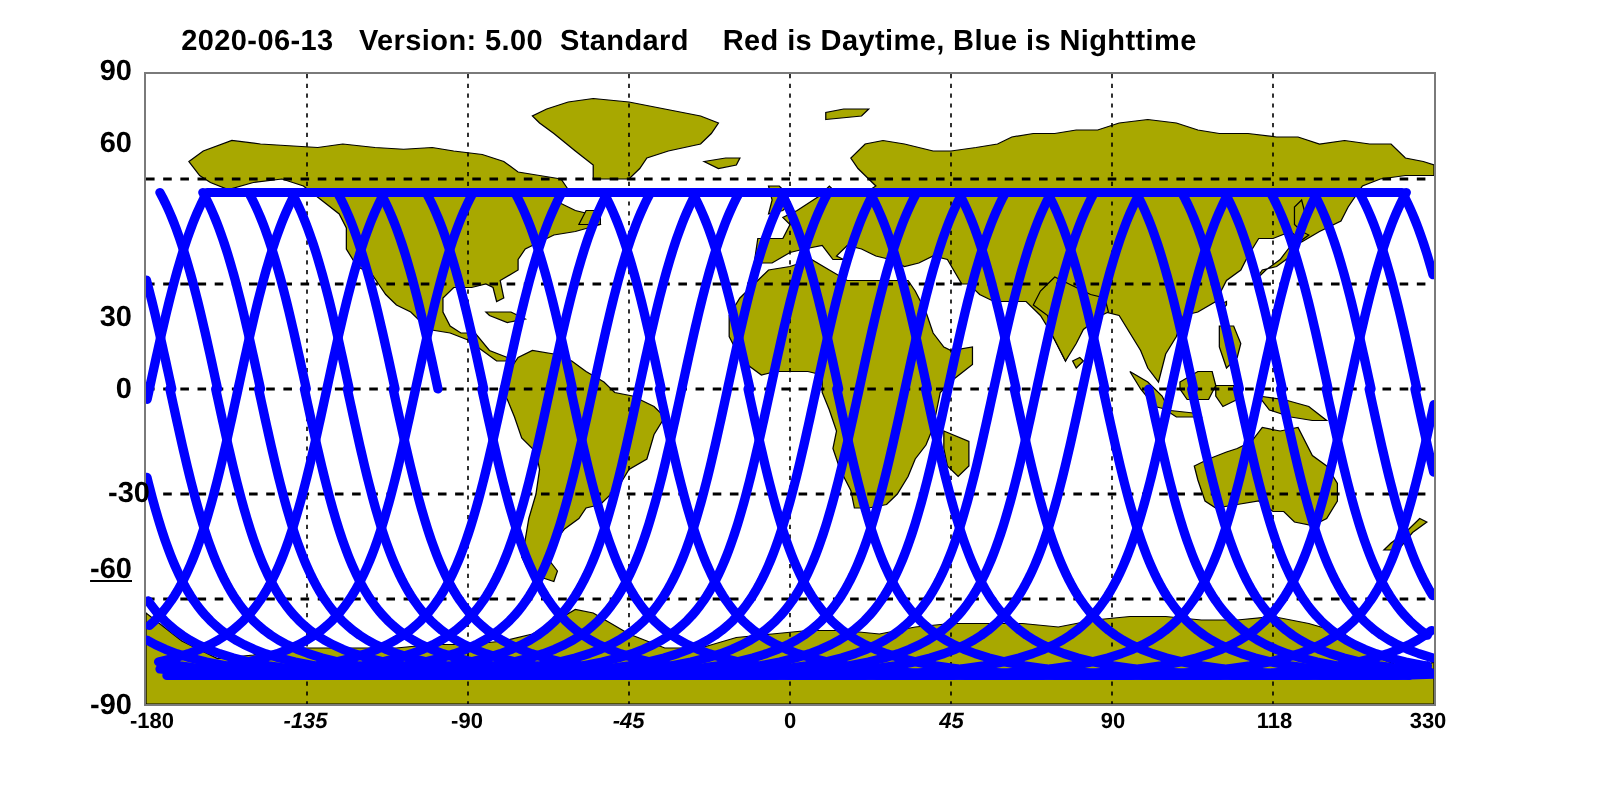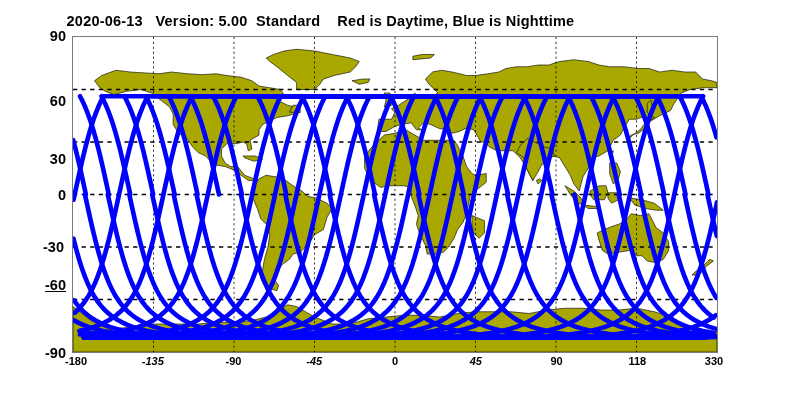--- a/index.html
+++ b/index.html
@@ -3,21 +3,21 @@
 <meta charset="utf-8">
 <style>
   html,body{margin:0;padding:0;background:#ffffff;}
   body{width:800px;height:400px;overflow:hidden;
        font-family:"Liberation Sans",sans-serif;}
   #root{position:relative;width:800px;height:400px;background:#ffffff;}
 
   #title{
     position:absolute;left:0;top:13px;width:641px;
     text-align:center;font-size:14.5px;font-weight:bold;color:#000;
-    letter-spacing:0.2px;white-space:pre;
+    letter-spacing:0.2px;white-space:pre;padding-left:24px;
   }
 
   #plot{
     position:absolute;left:72px;top:36px;width:646px;height:317px;
     background:#ffffff;box-sizing:border-box;
     border:1.5px solid #7a7a7a;
   }
   #mapsvg{position:absolute;left:0;top:0;width:100%;height:100%;display:block;}
   .ylab{
     position:absolute;width:62px;text-align:right;
@@ -123,24 +123,24 @@
           <polyline points="35.44485174668652,-56.15102761873174 34.69087710616474,-54.696852948702066 33.98183498210623,-53.239456542347924 33.3125861700827,-51.77921283412643 32.678718963436616,-50.3164421535204 32.07642575473022,-48.851420127419175 31.502403511059534,-47.38438521021044 30.953772982527845,-45.91554475863029 30.428012709340667,-44.445079966579286 29.922904795572993,-42.97314990014648 29.43649009752815,-41.49989481741426 28.967030990093107,-40.02543891593535 28.512980267903686,-38.54989261930899 28.07295504030266,-37.07335449035206 27.645714712624482,-35.59591284002545 27.230142327951867,-34.11764708712686 26.82522868554946,-32.63862891277429 26.430058763932564,-31.158923245112735 26.043800064923456,-29.678589102921542 25.66569256533675,-28.197680321457316 25.29504001910601,-26.71624617961511 24.931202397773756,-25.234331944094617 24.57358929365594,-23.751979343525694 24.221654139477586,-22.26922698330459 23.87488912226558,-20.786110710104698 23.532820688873734,-19.302663933570116 23.195005556573044,-17.81891791151162 22.861027155337986,-16.33490200394988 22.530492439343924,-14.850643900548032 22.20302901417728,-13.366169825315684 21.87828253370258,-11.881504721920415 21.555914326685613,-10.396672422491283 21.23559921837201,-8.911695802426893 20.917023516428348,-7.426596923413212 20.599883134116013,-5.941397166603323 20.283881826394552,-4.456117357706166 19.968729516933067,-2.970777885565399 19.654140695811577,-1.4853988156777012 19.33983286908078,-6.948423165981151e-15 19.02552504235001,1.4853988156776874 18.71093622122845,2.9707778855653846 18.395783911767012,4.456117357706152 18.07978260404559,5.941397166603283 17.762642221733245,7.426596923413198 17.444066519789544,8.911695802426877 17.12375141147595,10.39667242249124 16.801383204459,11.8815047219204 16.476636723984313,13.366169825315696 16.149173298817686,14.850643900547993 15.818638582823553,16.334902003949864 15.484660181588538,17.818917911511633 15.146845049287833,19.302663933570074 14.804776615896003,20.786110710104712 14.458011598683925,22.269226983304556 14.106076444505618,23.75197934352566 13.748463340387787,25.23433194409463 13.384625719055578,26.716246179615073 13.01397317282482,28.1976803214573 12.63586567323813,29.678589102921556 12.249606974228982,31.158923245112714 11.85443705261207,32.638628912774294 11.449523410209679,34.11764708712684 11.033951025537078,35.595912840025434 10.606710697858887,37.07335449035207 10.166685470257846,38.54989261930898 9.71263474806841,40.02543891593533 9.24317564063341,41.49989481741425 8.756760942588585,42.97314990014647 8.251653028820897,44.44507996657928 7.7258927556337085,45.91554475863027 7.1772622271020055,47.384385210210425 6.603239983431365,48.85142012741914 6.000946774724923,50.316442153520406 5.36707956807885,51.779212834126405 4.697830756055339,53.23945654234792 3.98878863199684,54.69685294870206 3.2348139914750504,56.15102761873176 2.429886096970506,57.60154018168465 1.5669090478351109,59.04786932043024 0.6374666111642568,60.48939356291989 -0.3684905119508244,61.92536647474365 -1.4630466026997624,63.354884309862975 -2.6608413040480627,64.77684339620768 -3.9797481951407576,66.18988339994087 -5.44176536874312,67.59231095444599 -7.0741902764319775,68.98199569996835 -8.911173985932464,70.35622718006444 -10.995774938200839,71.71151575292025 -13.382650305734728,73.04331303131714 -16.14150841109182,74.34561674177361 -19.36133289908986,75.61041143412535 -23.155024459264496,76.826883296046 -27.66315670614472,77.98034646731608 -33.05339146649328,79.0508645803066 -39.50795659130165,80.01172794605857 -47.185799863727254,80.82840362984511 -56.14460839766707,81.45942468878741 -66.22892099340487,81.86148916207078 -87.75158039935263,81.86148916207078 -97.83589299509038,81.45942468878741 -106.79470152903002,80.82840362984514 -114.47254480145597,80.01172794605857 -120.92710992626442,79.0508645803066 -126.31734468661284,77.98034646731612 -130.82547693349304,76.82688329604603 -134.61916849366767,75.61041143412541 -137.8389929816658,74.34561674177364 -140.59785108702297,73.04331303131713 -142.98472645455678,71.71151575292026 -145.0693274068252,70.35622718006445 -146.9063111163257,68.98199569996837 -148.53873602401447,67.59231095444606 -150.00075319761686,66.18988339994081 -151.3196600887096,64.77684339620765 -152.51745479005785,63.354884309862975 -153.61201088080682,61.925366474743676 -154.61796800392187,60.48939356291995 -155.54741044059276,59.04786932043026 -156.4103874897282,57.601540181684605 -157.21531538423267,56.15102761873179 -157.96929002475446,54.696852948702066 -158.67833214881298,53.239456542347945 -159.34758096083652,51.77921283412643 -159.98144816748263,50.31644215352038 -160.58374137618898,48.85142012741916 -161.15776361985965,47.384385210210475 -161.70639414839138,45.91554475863029 -162.23215442157854,44.4450799665793 -162.7372623353462,42.97314990014649 -163.22367703339106,41.49989481741423 -163.6931361408261,40.02543891593538 -164.14718686301552,38.549892619309 -164.58721209061656,37.073354490352095 -165.0144524182947,35.59591284002546 -165.43002480296735,34.11764708712684 -165.83493844536974,32.63862891277429 -166.23010836698666,31.158923245112714 -166.61636706599575,29.678589102921574 -166.9944745655825,28.197680321457327 -167.36512711181322,26.71624617961512 -167.72896473314543,25.23433194409462 -168.0865778372633,23.751979343525687 -168.43851299144163,22.269226983304574 -168.78527800865365,20.786110710104733 -169.12734644204548,19.302663933570123 -169.4651615743462,17.81891791151163 -169.79913997558123,16.334902003949885 -170.12967469157533,14.850643900548011 -170.4571381167419,13.366169825315717 -170.78188459721662,11.881504721920447 -171.1042528042336,10.39667242249129 -171.42456791254722,8.9116958024269 -171.74314361449086,7.426596923413219 -172.0602839968032,5.941397166603305 -172.37628530452463,4.456117357706197 -172.69143761398615,2.9707778855654303 -173.00602643510763,1.485398815677708 -173.32033426183844,1.3896846331962302e-14" fill="none" stroke="#0000ff" stroke-width="2.6" stroke-linecap="round" stroke-linejoin="round"></polyline>
           <polyline points="-123.19999999999999,0 -123.5143078267308,-1.4853988156776856 -123.82889664785228,-2.9707778855653997 -124.1440489573138,-4.456117357706159 -124.46005026503522,-5.9413971666033065 -124.77719064734757,-7.426596923413212 -125.09576634929121,-8.911695802426886 -125.41608145760483,-10.396672422491267 -125.73844966462181,-11.881504721920415 -126.0631961450965,-13.366169825315676 -126.3906595702631,-14.850643900548016 -126.7211942862572,-16.334902003949882 -127.05517268749222,-17.818917911511615 -127.39298781979295,-19.302663933570095 -127.73505625318478,-20.786110710104698 -128.0818212703968,-22.26922698330458 -128.43375642457514,-23.751979343525687 -128.791369528693,-25.234331944094617 -129.1552071500252,-26.716246179615105 -129.52585969625594,-28.1976803214573 -129.90396719584265,-29.678589102921542 -130.29022589485177,-31.158923245112728 -130.68539581646868,-32.638628912774294 -131.09030945887108,-34.117647087126834 -131.50588184354373,-35.59591284002545 -131.93312217122187,-37.07335449035207 -132.37314739882288,-38.54989261930897 -132.82719812101232,-40.02543891593533 -133.29665722844737,-41.49989481741425 -133.78307192649223,-42.97314990014648 -134.2881798402599,-44.44507996657928 -134.81394011344705,-45.91554475863026 -135.36257064197878,-47.38438521021044 -135.93659288564945,-48.851420127419175 -136.5388860943558,-50.31644215352038 -137.1727533010019,-51.77921283412643 -137.84200211302544,-53.239456542347924 -138.55104423708397,-54.69685294870206 -139.30501887760573,-56.15102761873174" fill="none" stroke="#0000ff" stroke-width="2.6" stroke-linecap="round" stroke-linejoin="round"></polyline>
           <polyline points="60.24485174668653,-56.15102761873174 59.49087710616475,-54.696852948702066 58.78183498210624,-53.239456542347924 58.112586170082714,-51.77921283412643 57.47871896343663,-50.3164421535204 56.87642575473023,-48.851420127419175 56.302403511059545,-47.38438521021044 55.753772982527856,-45.91554475863029 55.228012709340675,-44.445079966579286 54.722904795573,-42.97314990014648 54.23649009752816,-41.49989481741426 53.76703099009312,-40.02543891593535 53.3129802679037,-38.54989261930899 52.87295504030267,-37.07335449035206 52.44571471262449,-35.59591284002545 52.03014232795188,-34.11764708712686 51.62522868554947,-32.63862891277429 51.230058763932576,-31.158923245112735 50.84380006492347,-29.678589102921542 50.46569256533677,-28.197680321457316 50.09504001910602,-26.71624617961511 49.73120239777377,-25.234331944094617 49.373589293655954,-23.751979343525694 49.0216541394776,-22.26922698330459 48.67488912226559,-20.786110710104698 48.332820688873745,-19.302663933570116 47.995005556573055,-17.81891791151162 47.661027155338,-16.33490200394988 47.330492439343935,-14.850643900548032 47.00302901417729,-13.366169825315684 46.67828253370259,-11.881504721920415 46.35591432668562,-10.396672422491283 46.03559921837202,-8.911695802426893 45.717023516428355,-7.426596923413212 45.399883134116024,-5.941397166603323 45.08388182639456,-4.456117357706166 44.76872951693308,-2.970777885565399 44.45414069581159,-1.4853988156777012 44.13983286908079,-6.948423165981151e-15 43.825525042349966,1.4853988156776874 43.51093622122852,2.9707778855653846 43.19578391176708,4.456117357706152 42.8797826040456,5.941397166603283 42.5626422217332,7.426596923413198 42.244066519789556,8.911695802426877 41.923751411475905,10.39667242249124 41.60138320445901,11.8815047219204 41.27663672398427,13.366169825315696 40.9491732988177,14.850643900547993 40.618638582823564,16.334902003949864 40.28466018158855,17.818917911511633 39.946845049287845,19.302663933570074 39.60477661589596,20.786110710104712 39.25801159868399,22.269226983304556 38.906076444505686,23.75197934352566 38.548463340387855,25.23433194409463 38.18462571905559,26.716246179615073 37.813973172824774,28.1976803214573 37.43586567323814,29.678589102921556 37.04960697422905,31.158923245112714 36.65443705261214,32.638628912774294 36.24952341020969,34.11764708712684 35.83395102553715,35.595912840025434 35.406710697858955,37.07335449035207 34.966685470257914,38.54989261930898 34.51263474806848,40.02543891593533 34.043175640633365,41.49989481741425 33.556760942588596,42.97314990014647 33.05165302882091,44.44507996657928 32.52589275563378,45.91554475863027 31.977262227102017,47.384385210210425 31.403239983431376,48.85142012741914 30.80094677472499,50.316442153520406 30.16707956807886,51.779212834126405 29.497830756055293,53.23945654234792 28.78878863199685,54.69685294870206 28.034813991475062,56.15102761873176 27.229886096970517,57.60154018168465 26.366909047835122,59.04786932043024 25.437466611164325,60.48939356291989 24.431509488049244,61.92536647474365 23.336953397300192,63.354884309862975 22.13915869595195,64.77684339620768 20.820251804859254,66.18988339994087 19.35823463125689,67.59231095444599 17.72580972356809,68.98199569996835 15.888826014067604,70.35622718006444 13.80422506179923,71.71151575292025 11.417349694265283,73.04331303131714 8.658491588908248,74.34561674177361 5.438667100910152,75.61041143412535 1.6449755407354587,76.826883296046 -2.863156706144764,77.98034646731608 -8.253391466493326,79.0508645803066 -14.707956591301581,80.01172794605857 -22.385799863727243,80.82840362984511 -31.34460839766706,81.45942468878741 -41.428920993404915,81.86148916207078 -62.95158039935262,81.86148916207078 -73.03589299509042,81.45942468878741 -81.99470152903001,80.82840362984514 -89.67254480145596,80.01172794605857 -96.12710992626444,79.0508645803066 -101.51734468661283,77.98034646731612 -106.02547693349305,76.82688329604603 -109.81916849366763,75.61041143412541 -113.03899298166576,74.34561674177364 -115.79785108702296,73.04331303131713 -118.18472645455677,71.71151575292026 -120.2693274068252,70.35622718006445 -122.10631111632568,68.98199569996837 -123.73873602401446,67.59231095444606 -125.20075319761685,66.18988339994081 -126.5196600887096,64.77684339620765 -127.71745479005784,63.354884309862975 -128.8120108808068,61.925366474743676 -129.81796800392186,60.48939356291995 -130.74741044059274,59.04786932043026 -131.6103874897282,57.601540181684605 -132.41531538423266,56.15102761873179 -133.16929002475445,54.696852948702066 -133.87833214881297,53.239456542347945 -134.5475809608365,51.77921283412643 -135.1814481674826,50.31644215352038 -135.78374137618897,48.85142012741916 -136.35776361985964,47.384385210210475 -136.90639414839137,45.91554475863029 -137.43215442157853,44.4450799665793 -137.9372623353462,42.97314990014649 -138.42367703339104,41.49989481741423 -138.8931361408261,40.02543891593538 -139.3471868630155,38.549892619309 -139.78721209061655,37.073354490352095 -140.21445241829468,35.59591284002546 -140.63002480296734,34.11764708712684 -141.03493844536973,32.63862891277429 -141.43010836698664,31.158923245112714 -141.81636706599573,29.678589102921574 -142.19447456558248,28.197680321457327 -142.5651271118132,26.71624617961512 -142.92896473314542,25.23433194409462 -143.28657783726328,23.751979343525687 -143.63851299144162,22.269226983304574 -143.98527800865364,20.786110710104733 -144.32734644204547,19.302663933570123 -144.6651615743462,17.81891791151163 -144.99913997558122,16.334902003949885 -145.32967469157532,14.850643900548011 -145.6571381167419,13.366169825315717 -145.9818845972166,11.881504721920447 -146.30425280423358,10.39667242249129 -146.6245679125472,8.9116958024269 -146.94314361449085,7.426596923413219 -147.2602839968032,5.941397166603305 -147.57628530452462,4.456117357706197 -147.89143761398614,2.9707778855654303 -148.20602643510762,1.485398815677708 -148.52033426183843,1.3896846331962302e-14" fill="none" stroke="#0000ff" stroke-width="2.6" stroke-linecap="round" stroke-linejoin="round"></polyline>
           <polyline points="-98.39999999999998,0 -98.71430782673076,-1.4853988156776856 -99.02889664785226,-2.9707778855653997 -99.34404895731376,-4.456117357706159 -99.66005026503518,-5.9413971666033065 -99.97719064734758,-7.426596923413212 -100.29576634929123,-8.911695802426886 -100.61608145760482,-10.396672422491267 -100.93844966462177,-11.881504721920415 -101.26319614509652,-13.366169825315676 -101.59065957026309,-14.850643900548016 -101.92119428625716,-16.334902003949882 -102.25517268749218,-17.818917911511615 -102.59298781979294,-19.302663933570095 -102.93505625318477,-20.786110710104698 -103.28182127039679,-22.26922698330458 -103.63375642457515,-23.751979343525687 -103.99136952869299,-25.234331944094617 -104.35520715002517,-26.716246179615105 -104.72585969625592,-28.1976803214573 -105.10396719584264,-29.678589102921542 -105.49022589485173,-31.158923245112728 -105.88539581646867,-32.638628912774294 -106.29030945887106,-34.117647087126834 -106.70588184354372,-35.59591284002545 -107.13312217122186,-37.07335449035207 -107.57314739882287,-38.54989261930897 -108.0271981210123,-40.02543891593533 -108.49665722844736,-41.49989481741425 -108.98307192649222,-42.97314990014648 -109.48817984025987,-44.44507996657928 -110.01394011344703,-45.91554475863026 -110.56257064197877,-47.38438521021044 -111.13659288564943,-48.851420127419175 -111.73888609435579,-50.31644215352038 -112.3727533010019,-51.77921283412643 -113.04200211302543,-53.239456542347924 -113.75104423708396,-54.69685294870206 -114.50501887760572,-56.15102761873174" fill="none" stroke="#0000ff" stroke-width="2.6" stroke-linecap="round" stroke-linejoin="round"></polyline>
           <polyline points="85.04485174668655,-56.15102761873174 84.29087710616477,-54.696852948702066 83.58183498210626,-53.239456542347924 82.91258617008272,-51.77921283412643 82.27871896343663,-50.3164421535204 81.67642575473025,-48.851420127419175 81.10240351105955,-47.38438521021044 80.55377298252786,-45.91554475863029 80.02801270934069,-44.445079966579286 79.52290479557301,-42.97314990014648 79.03649009752817,-41.49989481741426 78.56703099009313,-40.02543891593535 78.11298026790371,-38.54989261930899 77.67295504030268,-37.07335449035206 77.2457147126245,-35.59591284002545 76.83014232795189,-34.11764708712686 76.42522868554948,-32.63862891277429 76.03005876393259,-31.158923245112735 75.64380006492348,-29.678589102921542 75.26569256533678,-28.197680321457316 74.89504001910603,-26.71624617961511 74.53120239777378,-25.234331944094617 74.17358929365597,-23.751979343525694 73.82165413947762,-22.26922698330459 73.47488912226561,-20.786110710104698 73.13282068887375,-19.302663933570116 72.79500555657307,-17.81891791151162 72.461027155338,-16.33490200394988 72.13049243934395,-14.850643900548032 71.8030290141773,-13.366169825315684 71.4782825337026,-11.881504721920415 71.15591432668563,-10.396672422491283 70.83559921837202,-8.911695802426893 70.51702351642837,-7.426596923413212 70.19988313411604,-5.941397166603323 69.88388182639457,-4.456117357706166 69.56872951693309,-2.970777885565399 69.2541406958116,-1.4853988156777012 68.9398328690808,-6.948423165981151e-15 68.62552504235003,1.4853988156776874 68.31093622122847,2.9707778855653846 67.99578391176703,4.456117357706152 67.67978260404561,5.941397166603283 67.36264222173327,7.426596923413198 67.04406651978957,8.911695802426877 66.72375141147597,10.39667242249124 66.40138320445902,11.8815047219204 66.07663672398434,13.366169825315696 65.74917329881771,14.850643900547993 65.41863858282358,16.334902003949864 65.08466018158856,17.818917911511633 64.74684504928786,19.302663933570074 64.40477661589603,20.786110710104712 64.05801159868395,22.269226983304556 63.70607644450564,23.75197934352566 63.34846334038781,25.23433194409463 62.9846257190556,26.716246179615073 62.61397317282484,28.1976803214573 62.23586567323815,29.678589102921556 61.849606974229005,31.158923245112714 61.45443705261209,32.638628912774294 61.0495234102097,34.11764708712684 60.6339510255371,35.595912840025434 60.20671069785891,37.07335449035207 59.76668547025787,38.54989261930898 59.31263474806843,40.02543891593533 58.84317564063343,41.49989481741425 58.35676094258861,42.97314990014647 57.85165302882092,44.44507996657928 57.32589275563373,45.91554475863027 56.77726222710203,47.384385210210425 56.20323998343139,48.85142012741914 55.600946774724946,50.316442153520406 54.96707956807887,51.779212834126405 54.29783075605536,53.23945654234792 53.58878863199686,54.69685294870206 52.83481399147507,56.15102761873176 52.02988609697053,57.60154018168465 51.166909047835134,59.04786932043024 50.23746661116428,60.48939356291989 49.2315094880492,61.92536647474365 48.13695339730026,63.354884309862975 46.93915869595196,64.77684339620768 45.620251804859265,66.18988339994087 44.1582346312569,67.59231095444599 42.525809723568045,68.98199569996835 40.68882601406756,70.35622718006444 38.604225061799184,71.71151575292025 36.217349694265295,73.04331303131714 33.4584915889082,74.34561674177361 30.238667100910163,75.61041143412535 26.444975540735527,76.826883296046 21.936843293855304,77.98034646731608 16.546608533506742,79.0508645803066 10.092043408698373,80.01172794605857 2.4142001362727683,80.82840362984511 -6.544608397667048,81.45942468878741 -16.628920993404847,81.86148916207078 -38.15158039935261,81.86148916207078 -48.23589299509035,81.45942468878741 -57.19470152903,80.82840362984514 -64.87254480145594,80.01172794605857 -71.32710992626443,79.0508645803066 -76.71734468661276,77.98034646731612 -81.22547693349298,76.82688329604603 -85.01916849366762,75.61041143412541 -88.23899298166577,74.34561674177364 -90.99785108702292,73.04331303131713 -93.38472645455676,71.71151575292026 -95.46932740682519,70.35622718006445 -97.30631111632567,68.98199569996837 -98.93873602401447,67.59231095444606 -100.40075319761684,66.18988339994081 -101.71966008870959,64.77684339620765 -102.91745479005783,63.354884309862975 -104.0120108808068,61.925366474743676 -105.01796800392188,60.48939356291995 -105.94741044059276,59.04786932043026 -106.81038748972821,57.601540181684605 -107.61531538423267,56.15102761873179 -108.3692900247544,54.696852948702066 -109.07833214881293,53.239456542347945 -109.7475809608365,51.77921283412643 -110.3814481674826,50.31644215352038 -110.98374137618899,48.85142012741916 -111.5577636198596,47.384385210210475 -112.10639414839136,45.91554475863029 -112.63215442157852,44.4450799665793 -113.13726233534621,42.97314990014649 -113.623677033391,41.49989481741423 -114.09313614082606,40.02543891593538 -114.54718686301555,38.549892619309 -114.98721209061651,37.073354490352095 -115.41445241829467,35.59591284002546 -115.83002480296733,34.11764708712684 -116.23493844536972,32.63862891277429 -116.63010836698666,31.158923245112714 -117.01636706599572,29.678589102921574 -117.39447456558247,28.197680321457327 -117.76512711181323,26.71624617961512 -118.12896473314541,25.23433194409462 -118.48657783726324,23.751979343525687 -118.83851299144158,22.269226983304574 -119.18527800865365,20.786110710104733 -119.52734644204546,19.302663933570123 -119.86516157434622,17.81891791151163 -120.1991399755812,16.334902003949885 -120.52967469157534,14.850643900548011 -120.85713811674188,13.366169825315717 -121.18188459721662,11.881504721920447 -121.50425280423354,10.39667242249129 -121.8245679125472,8.9116958024269 -122.14314361449081,7.426596923413219 -122.46028399680321,5.941397166603305 -122.7762853045246,4.456117357706197 -123.09143761398616,2.9707778855654303 -123.40602643510766,1.485398815677708 -123.72033426183842,1.3896846331962302e-14" fill="none" stroke="#0000ff" stroke-width="2.6" stroke-linecap="round" stroke-linejoin="round"></polyline>
         </g>
     </svg>
   </div>
 
   <div class="ylab" style="left:4px;top:36px;">90</div>
-  <div class="ylab" style="left:4px;top:101px;">60</div>
+  <div class="ylab" style="left:4px;top:72px;">60</div>
   <div class="ylab" style="left:4px;top:159px;">30</div>
   <div class="ylab" style="left:4px;top:194.5px;">0</div>
-  <div class="ylab" style="left:2px;top:247.3px;">-30</div>
+  <div class="ylab" style="left:13px;top:247.3px;">-30</div>
   <div class="ylab" style="left:4px;top:285px;text-decoration:underline;">-60</div>
   <div class="ylab" style="left:4px;top:353px;">-90</div>
 
   <div class="xlab" style="left:76px;">-180</div>
   <div class="xlab" style="left:152.8px;font-style:italic;">-135</div>
   <div class="xlab" style="left:233.5px;">-90</div>
   <div class="xlab" style="left:314.3px;font-style:italic;">-45</div>
   <div class="xlab" style="left:395px;">0</div>
   <div class="xlab" style="left:475.8px;font-style:italic;">45</div>
   <div class="xlab" style="left:556.5px;">90</div>

